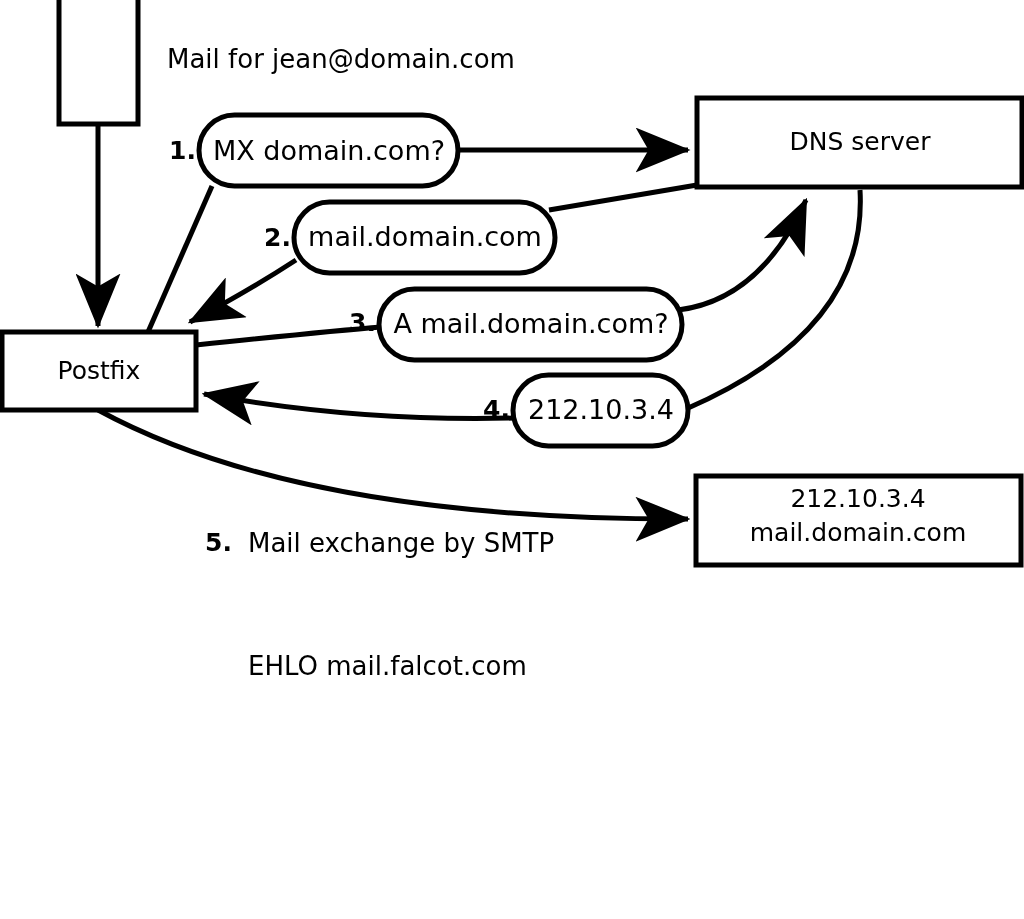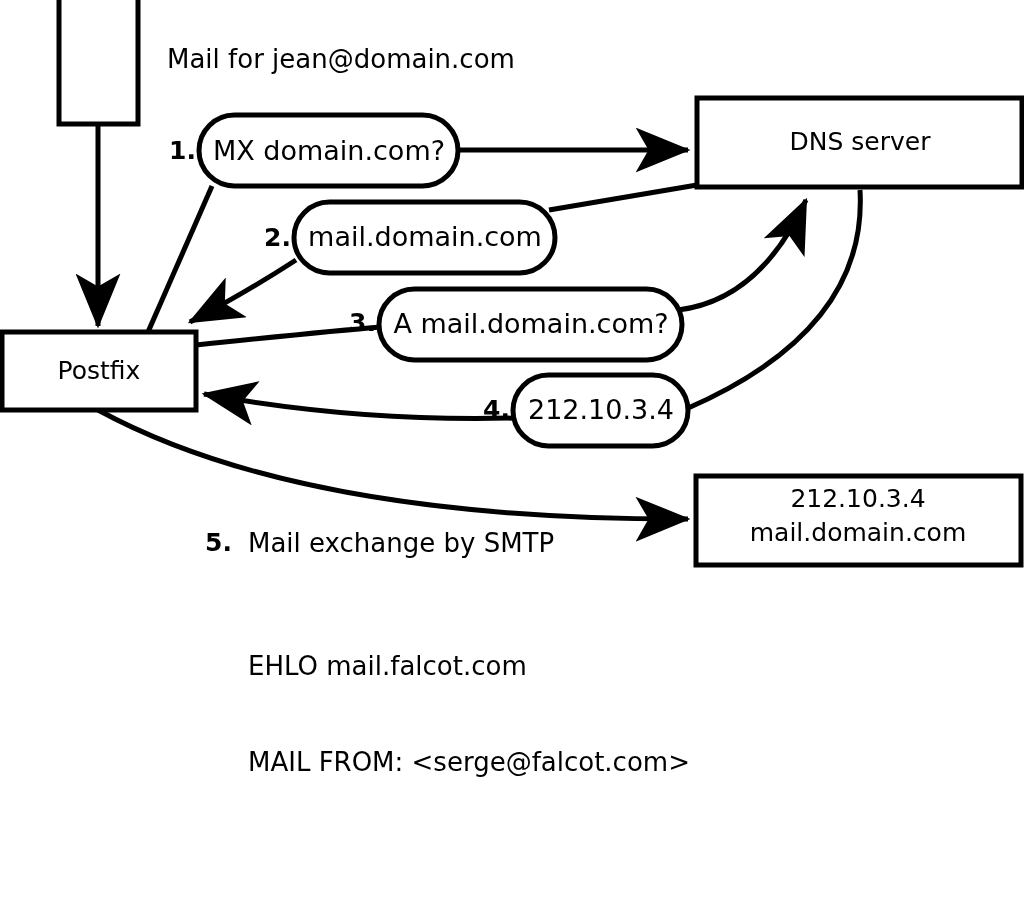--- a/index.html
+++ b/index.html
@@ -75,20 +75,21 @@
     left: 248px;
     top: 586px;
     font-family: "DejaVu Sans", sans-serif;
     font-size: 26px;
     line-height: 32px;
     color: #000000;
     white-space: pre;
   }
   .smtp-line {
     height: 32px;
+    text-align: center;
   }
 </style>
 </head>
 <body>
 
 <div id="canvas">
 
   <svg id="diagram-svg" viewBox="0 0 1024 919">
     <defs>
       <marker id="arrowhead" markerWidth="11" markerHeight="9" refX="10.5" refY="4.5" orient="auto" markerUnits="strokeWidth">
@@ -146,21 +147,20 @@
 
     <text class="caption-text" x="167" y="60">Mail for jean@domain.com</text>
 
     <text class="step-num" x="205" y="544">5.</text>
     <text class="caption-text" x="248" y="544">Mail exchange by SMTP</text>
 
   </svg>
 
   <div class="smtp-block">
     <div class="smtp-line">EHLO mail.falcot.com</div>
-    <div class="smtp-line">MAIL FROM: &lt;serge@falcot.com&gt;</div>
     
     
     
     
     
     
     
     
   </div>
 

